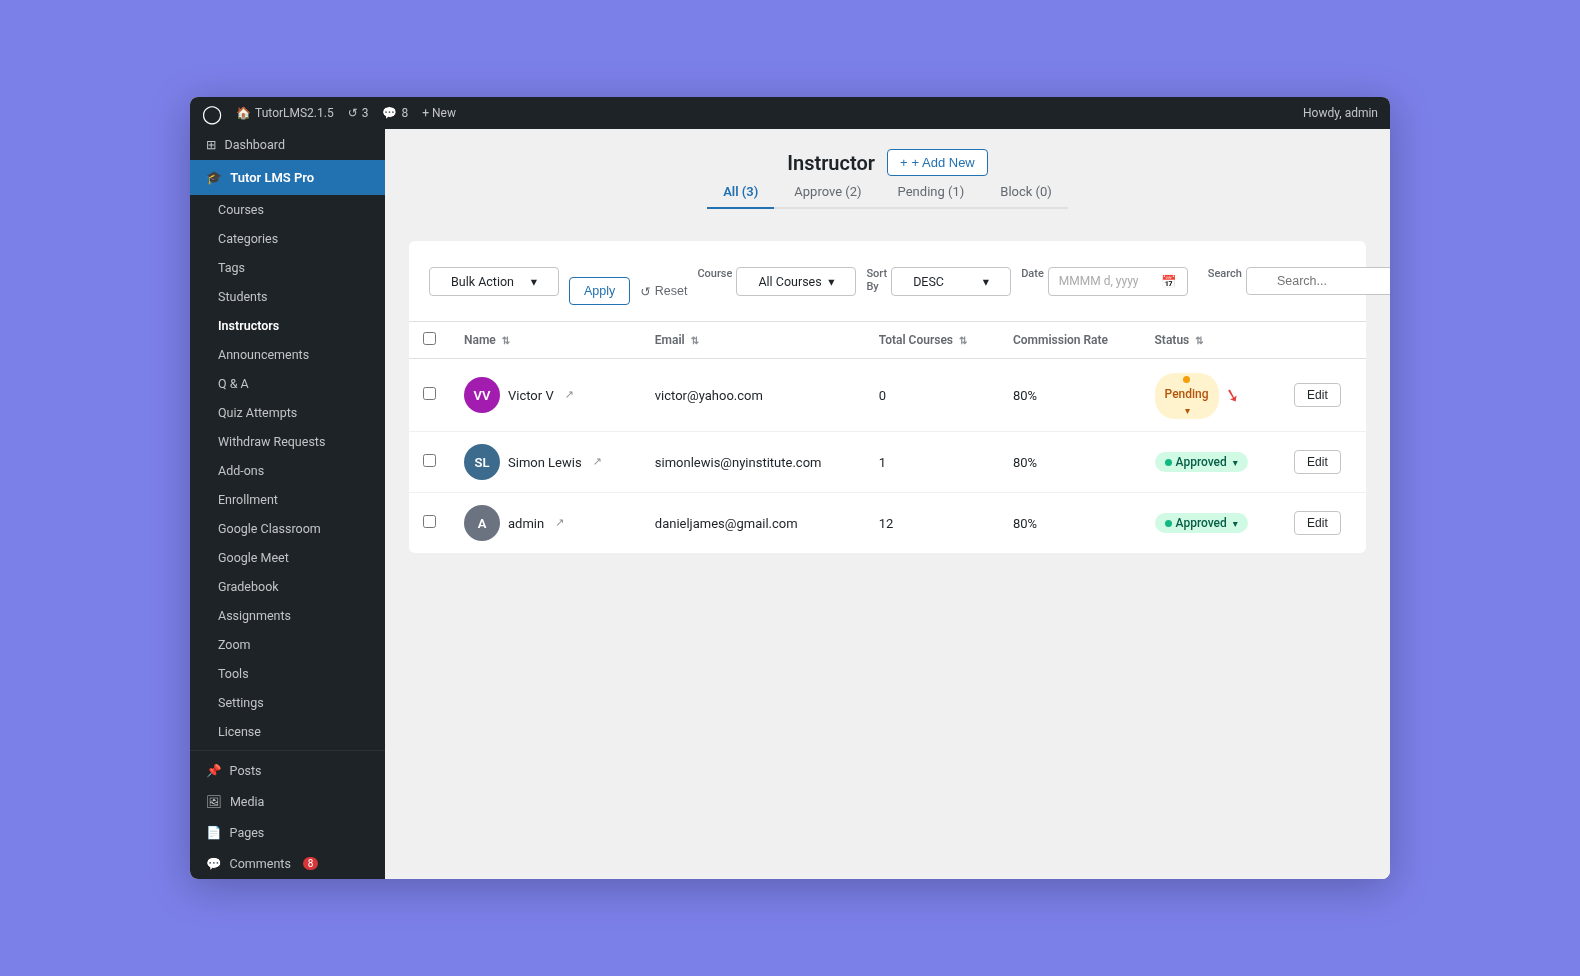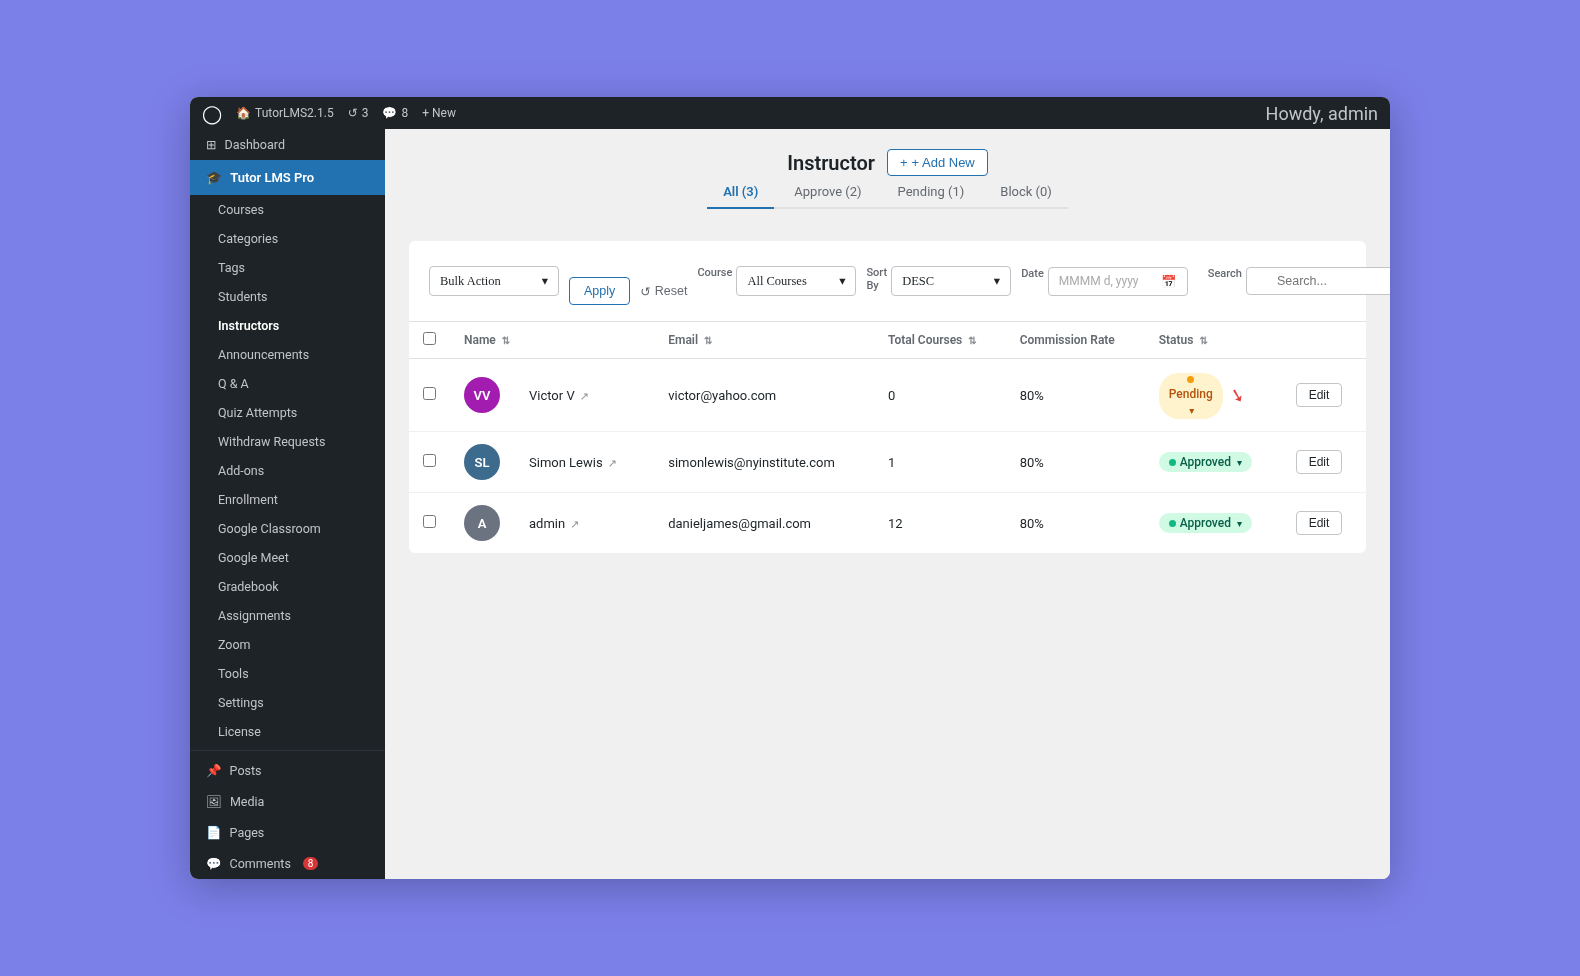--- a/index.html
+++ b/index.html
@@ -34,21 +34,21 @@
     }
     .wp-admin-bar-item {
       color: #c3c4c7;
       font-size: 12px;
       display: flex;
       align-items: center;
       gap: 4px;
     }
     .wp-admin-bar-right {
       color: #c3c4c7;
-      font-size: 18px;
+      font-size: 12px;
     }
     .wp-logo {
       color: #fff;
       font-size: 18px;
     }
     
     .admin-layout {
       display: flex;
       height: calc(100% - 32px);
     }
@@ -154,31 +154,30 @@
       gap: 4px;
     }
     .filter-bar-group label {
       font-size: 11px;
       color: #646970;
       font-weight: 500;
     }
     .filter-select {
       border: 1px solid #c3c4c7;
       border-radius: 4px;
-      padding: 6px 10px;
+      padding: 6px 21px;
       font-size: 12.5px;
       color: #1d2327;
       background: #fff;
       min-width: 120px;
       cursor: pointer;
       display: flex;
       align-items: center;
       gap: 6px;
       justify-content: space-between;
-      font-family: Liberation Serif, serif;
     }
     .bulk-action-select {
       min-width: 130px;
     }
     .apply-btn {
       background: #fff;
       border: 1px solid #2271b1;
       color: #2271b1;
       padding: 6px 14px;
       border-radius: 4px;
@@ -281,23 +280,22 @@
       color: #fff;
       margin-right: 8px;
       flex-shrink: 0;
     }
     .name-cell {
       display: flex;
       align-items: center;
     }
     .name-link {
       display: flex;
-      align-items: flex-end;
-      gap: 5px;
-      margin-left: 21px;
+      align-items: flex-start;
+      gap: 11px;
     }
     .external-icon {
       color: #8c8f94;
       font-size: 11px;
     }
     .status-badge {
       display: inline-flex;
       align-items: center;
       gap: 4px;
       padding: 3px 10px;

